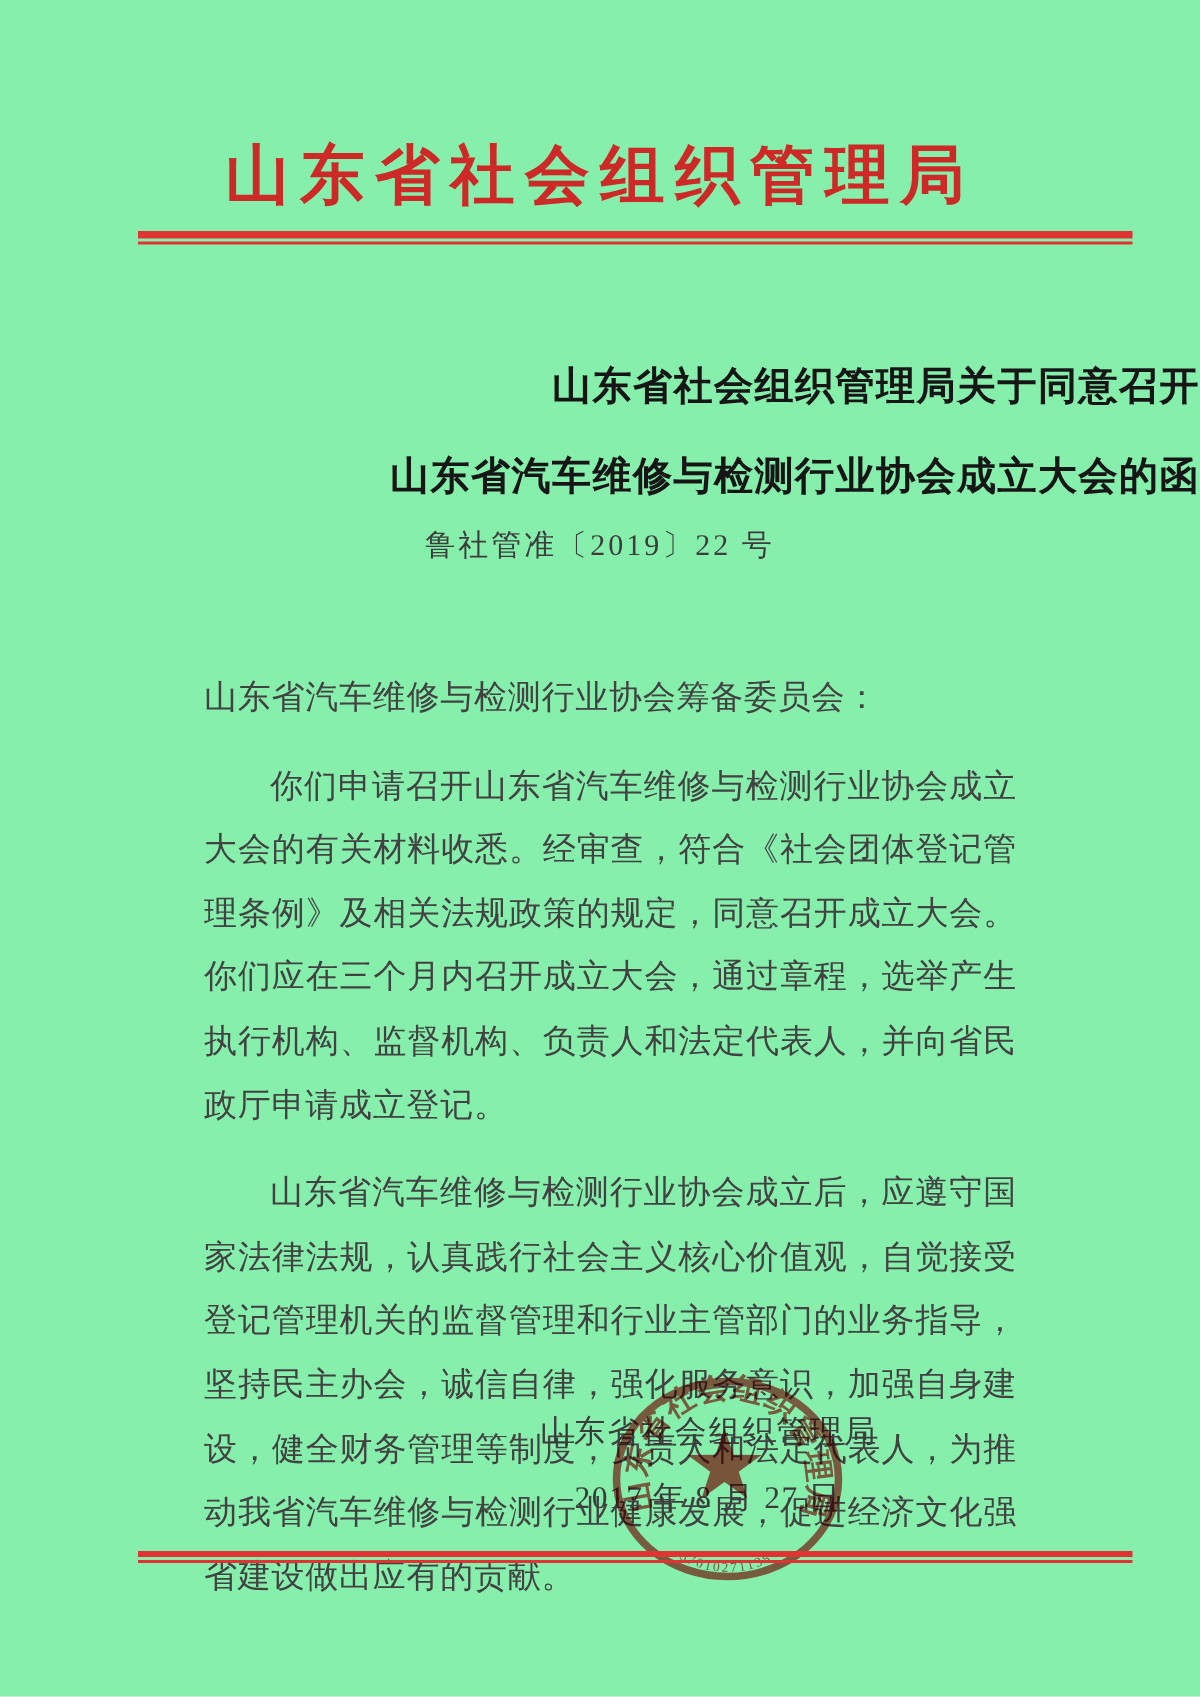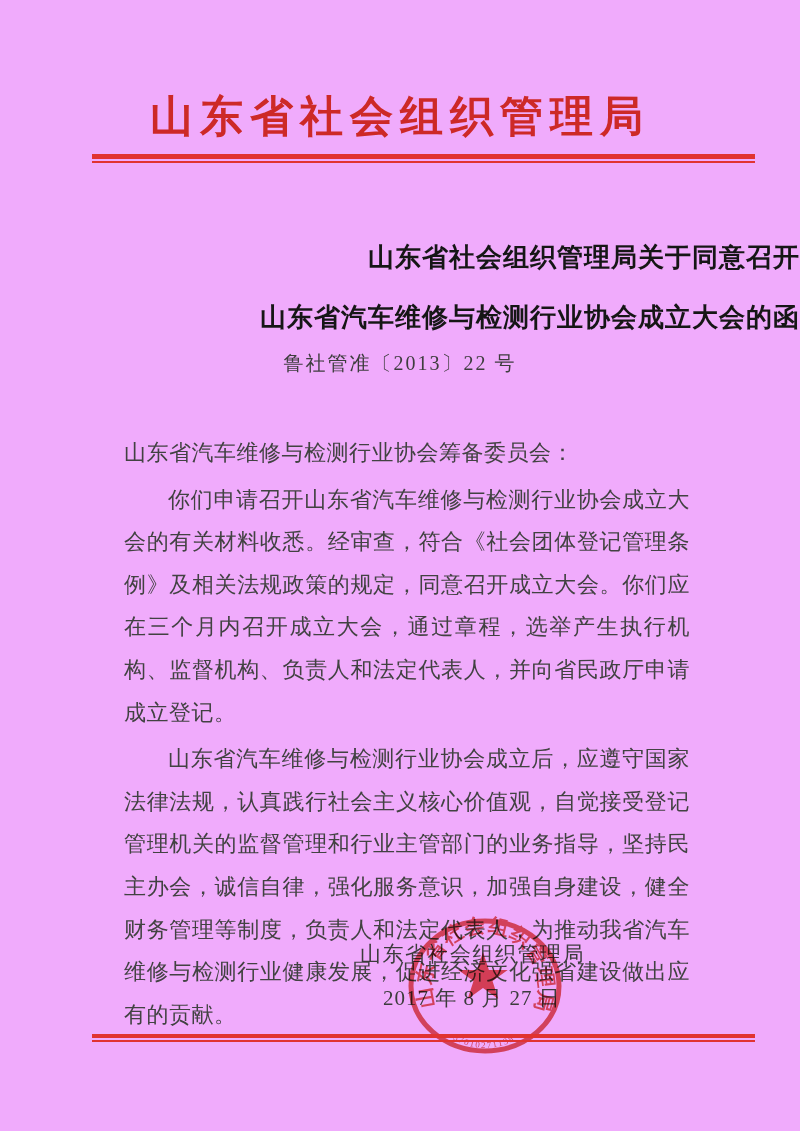--- a/index.html
+++ b/index.html
@@ -1,20 +1,20 @@
 <!DOCTYPE html>
 <html><head>
 <meta charset="utf-8">
 <style>
   html,body{margin:0;padding:0;background:#e8e8e8;}
   .page{
     position:relative;
     width:800px;height:1131px;
     margin:0 auto;
-    background:#f0abfc;
+    background:#86efac;
     overflow:hidden;
     font-family:"Liberation Serif","DejaVu Serif",serif;
   }
   .letterhead{
     position:absolute;top:88px;left:0;width:100%;
     text-align:center;
     font-size:43px;font-weight:bold;
     letter-spacing:7px;
     color:#cd2927;
   }
@@ -39,21 +39,21 @@
     color:#3d3d3d;
   }
   .body-text{
     position:absolute;top:428px;left:120px;width:574px;
     font-size:22px;
     line-height:42.6px;
     color:#424242;
     text-align:justify;
     letter-spacing:0.5px;
   }
-  .body-text p{margin:4px;}
+  .body-text p{margin:16px;}
   .body-text p.indent{text-indent:2em;}
   .signature{
     position:absolute;top:940px;left:360px;
     font-size:21px;letter-spacing:1.5px;color:#3c3c3c;
   }
   .sign-date{
     position:absolute;top:984px;left:383px;
     font-size:21px;letter-spacing:1px;color:#3c3c3c;
   }
   .seal{
@@ -80,21 +80,21 @@
   <div class="letterhead">山东省社会组织管理局</div>
 
   <div class="rule rule-top-thick"></div>
   <div class="rule rule-top-thin"></div>
 
   <div class="doc-title">
     <div>山东省社会组织管理局关于同意召开</div>
     <div>山东省汽车维修与检测行业协会成立大会的函</div>
   </div>
 
-  <div class="doc-number">鲁社管准〔2013〕22 号</div>
+  <div class="doc-number">鲁社管准〔2019〕22 号</div>
 
   <div class="body-text">
     <p>山东省汽车维修与检测行业协会筹备委员会：</p>
     <p class="indent">你们申请召开山东省汽车维修与检测行业协会成立大会的有关材料收悉。经审查，符合《社会团体登记管理条例》及相关法规政策的规定，同意召开成立大会。你们应在三个月内召开成立大会，通过章程，选举产生执行机构、监督机构、负责人和法定代表人，并向省民政厅申请成立登记。</p>
     <p class="indent">山东省汽车维修与检测行业协会成立后，应遵守国家法律法规，认真践行社会主义核心价值观，自觉接受登记管理机关的监督管理和行业主管部门的业务指导，坚持民主办会，诚信自律，强化服务意识，加强自身建设，健全财务管理等制度，负责人和法定代表人，为推动我省汽车维修与检测行业健康发展，促进经济文化强省建设做出应有的贡献。</p>
   </div>
 
   <div class="signature">山东省社会组织管理局</div>
   <div class="sign-date">2017 年 8 月 27 日</div>
 

